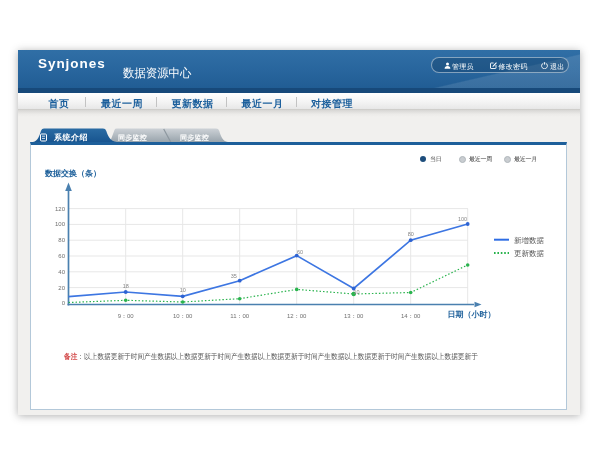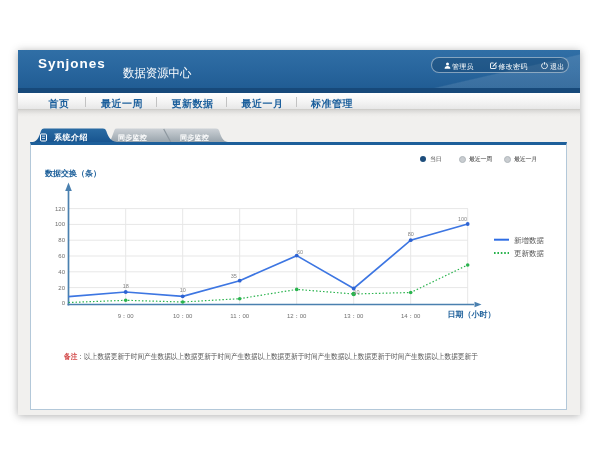--- a/index.html
+++ b/index.html
@@ -72,21 +72,21 @@
   <div class="navy"></div>
   <div class="menu">
     <b style="left:30.5px">首页</b>
     <i style="left:67px"></i>
     <b style="left:83px">最近一周</b>
     <i style="left:138px"></i>
     <b style="left:153.5px">更新数据</b>
     <i style="left:208px"></i>
     <b style="left:223.5px">最近一月</b>
     <i style="left:278px"></i>
-    <b style="left:293px">标准管理</b>
+    <b style="left:293px">对接管理</b>
   </div>
   <div class="mshadow"></div>
 
   <svg class="tabs" width="540" height="14" viewBox="0 0 540 14">
     <defs>
       <linearGradient id="gtab" x1="0" y1="0" x2="0" y2="1">
         <stop offset="0" stop-color="#2a6ba3"></stop>
           <stop offset="1" stop-color="#185590"></stop>
       </linearGradient>
       <linearGradient id="ggray" x1="0" y1="0" x2="0" y2="1">

